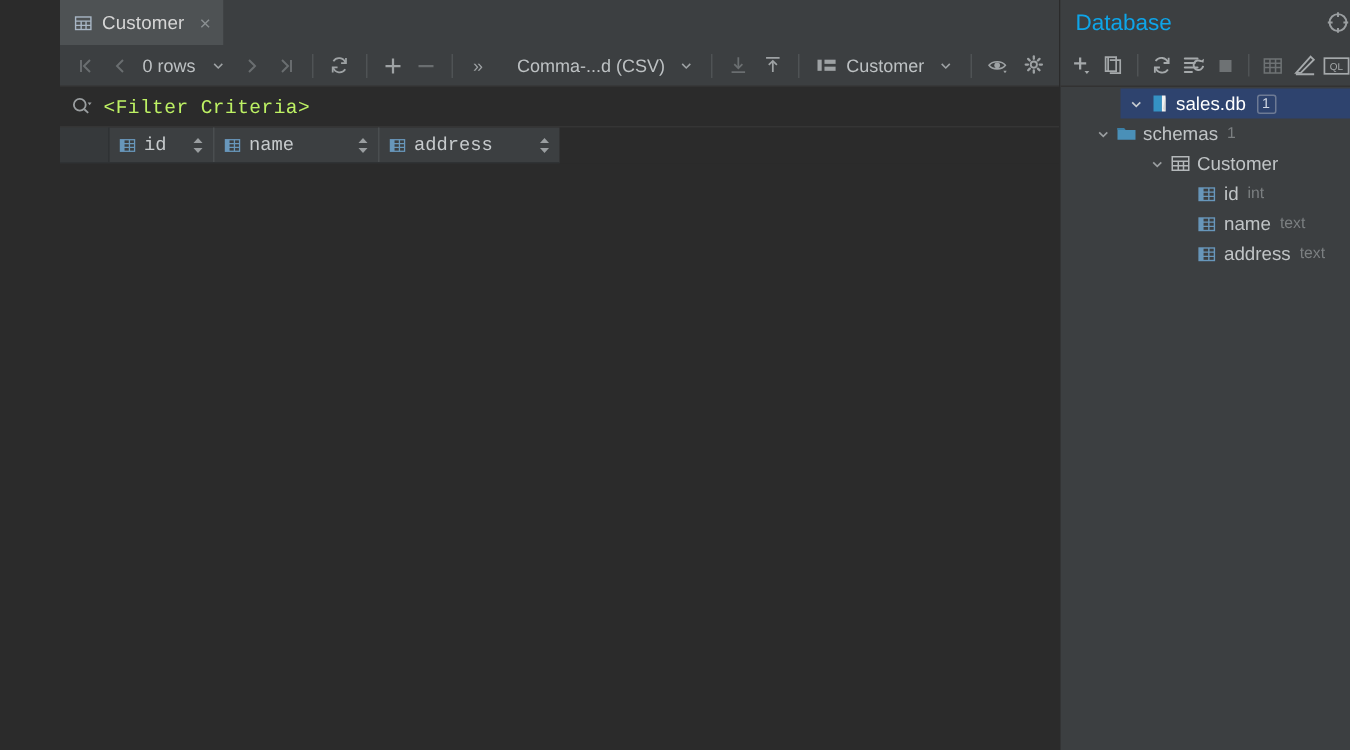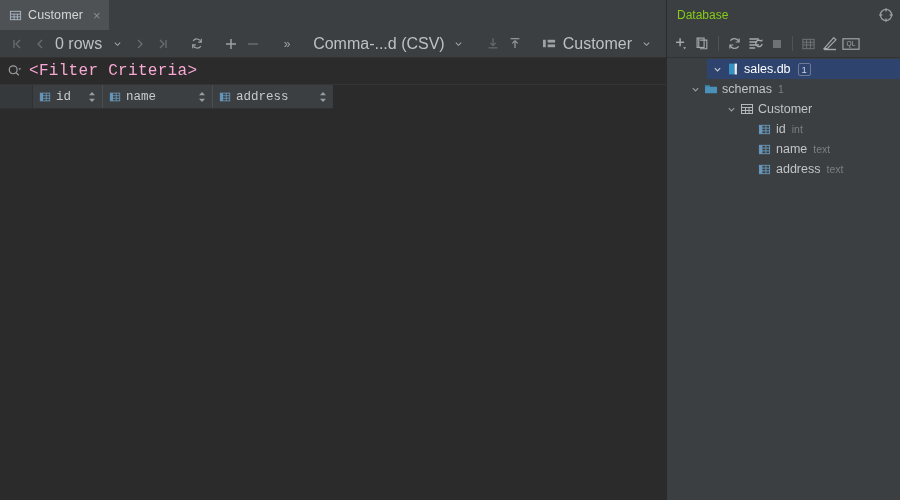--- a/index.html
+++ b/index.html
@@ -4,67 +4,67 @@
 <style>
   * { margin:0; padding:0; box-sizing:border-box; }
   html, body {
     width:900px; height:500px; overflow:hidden;
     background:#2b2b2b;
     font-family:"Liberation Sans", sans-serif;
     font-size:12px;
     color:#bbbbbb;
     -webkit-font-smoothing:antialiased;
   }
-  .app { display:flex; width:900px; height:500px; }
+  .app { display:flex; width:900px; height:500px;padding-left:40px; }
 
   
   .editor { width:666px; height:500px; background:#2b2b2b; display:flex; flex-direction:column; }
 
   
   .tabstrip { height:30px; background:#3c3f41; display:flex; align-items:stretch; flex:0 0 30px; }
   .tab { display:flex; align-items:center; gap:6px; padding:0 8px 0 9px;
          background:#4e5254; height:30px; color:#d6d6d6; font-size:12.5px; }
   .tab .tab-label { letter-spacing:.1px; }
   .tab-close { color:#8a8f91; font-size:13px; line-height:1; margin-left:4px; cursor:default; }
   .tabstrip-rest { flex:1; background:#3c3f41; }
 
   
   .toolbar { height:28px; flex:0 0 28px; background:#3c3f41; display:flex; align-items:center;
              padding:0 6px; gap:0; border-bottom:1px solid #323232; }
   .tb-btn { height:22px; min-width:22px; display:flex; align-items:center; justify-content:center;
             color:#9ea2a4; padding:0 4px; }
   .tb-btn.dim { color:#6a6e70; }
   .tb-sep { width:1px; height:16px; background:#4f5355; margin:0 6px; }
-  .tb-text { color:#bdc1c3; font-size:16px; padding:0 3px; white-space:nowrap; }
+  .tb-text { color:#bdc1c3; font-size:12px; padding:0 3px; white-space:nowrap; }
   .rows-group { display:flex; align-items:center; gap:1px; }
 
   
   .filterbar { height:27px; flex:0 0 27px; background:#2b2b2b; display:flex; align-items:center;
                padding-left:7px; border-bottom:1px solid #353535; }
-  .filter-text { font-family:"Liberation Mono", monospace; font-size:16px; color:#f9a8d4; margin-left:7px; letter-spacing:.3px; }
+  .filter-text { font-family:"Liberation Mono", monospace; font-size:13px; color:#bef264; margin-left:7px; letter-spacing:.3px; }
 
   
   .gridhead { height:24px; flex:0 0 24px; background:#3c3f41; display:flex; align-items:stretch;
               border-bottom:1px solid #2f3234; width:333px; }
   .gutter { width:33px; background:#36393b; border-right:1px solid #2f3234; }
   .col { display:flex; align-items:center; gap:5px; padding:0 6px; border-right:1px solid #4a4e50;
          color:#c7cbcd; font-family:"Liberation Mono", monospace; font-size:12.5px; position:relative; }
   .col .col-label { flex:1; }
   .sortmark { color:#9a9ea0; font-size:9px; line-height:9px; display:flex; flex-direction:column; align-items:center; }
   .col-id { width:70px; }
   .col-name { width:110px; }
   .col-address { width:120px; border-right:none; }
   .gridbody { flex:1; background:#2b2b2b; }
 
   
   .dbpanel { width:234px; height:500px; background:#3c3f41; display:flex; flex-direction:column;
              border-left:1px solid #2b2b2b; }
   .dbheader { height:30px; flex:0 0 30px; display:flex; align-items:center; padding:0 6px 0 10px;
               background:#3c3f41; }
-  .dbheader .title { flex:1; color:#84cc16; font-size:12px; }
+  .dbheader .title { flex:1; color:#0ea5e9; font-size:15px; }
   .dbtoolbar { height:28px; flex:0 0 28px; display:flex; align-items:center; padding:0 4px;
                background:#3c3f41; border-bottom:1px solid #323232; }
   .db-btn { height:22px; min-width:21px; display:flex; align-items:center; justify-content:center;
             color:#a5a9ab; padding:0 2px; }
   .db-btn.dim { color:#6e7274; }
   .db-sep { width:1px; height:15px; background:#4f5355; margin:0 5px; }
 
   .tree { flex:1; overflow:hidden; padding-top:1px; }
   .node { height:20px; display:flex; align-items:center; color:#c0c4c6; font-size:12.5px; white-space:nowrap; }
   .node.selected { background:#2e436e; color:#ffffff;margin-left:40px; }

